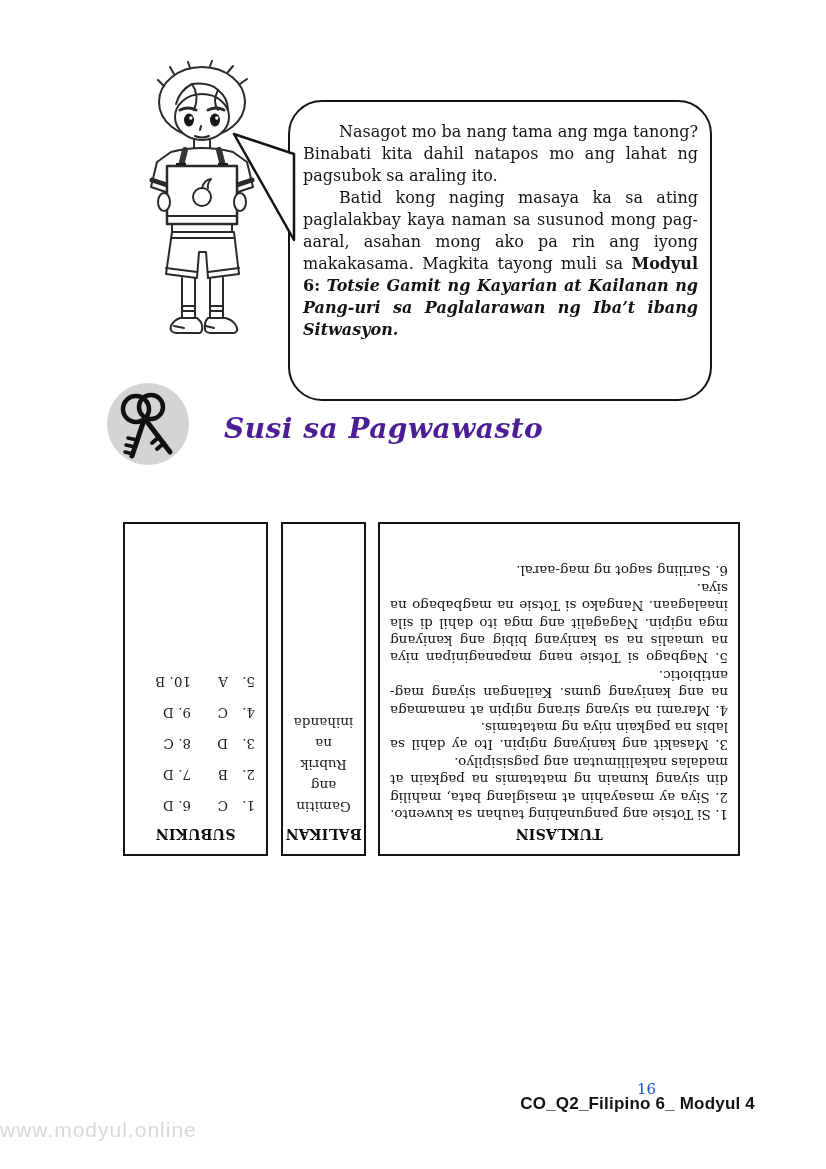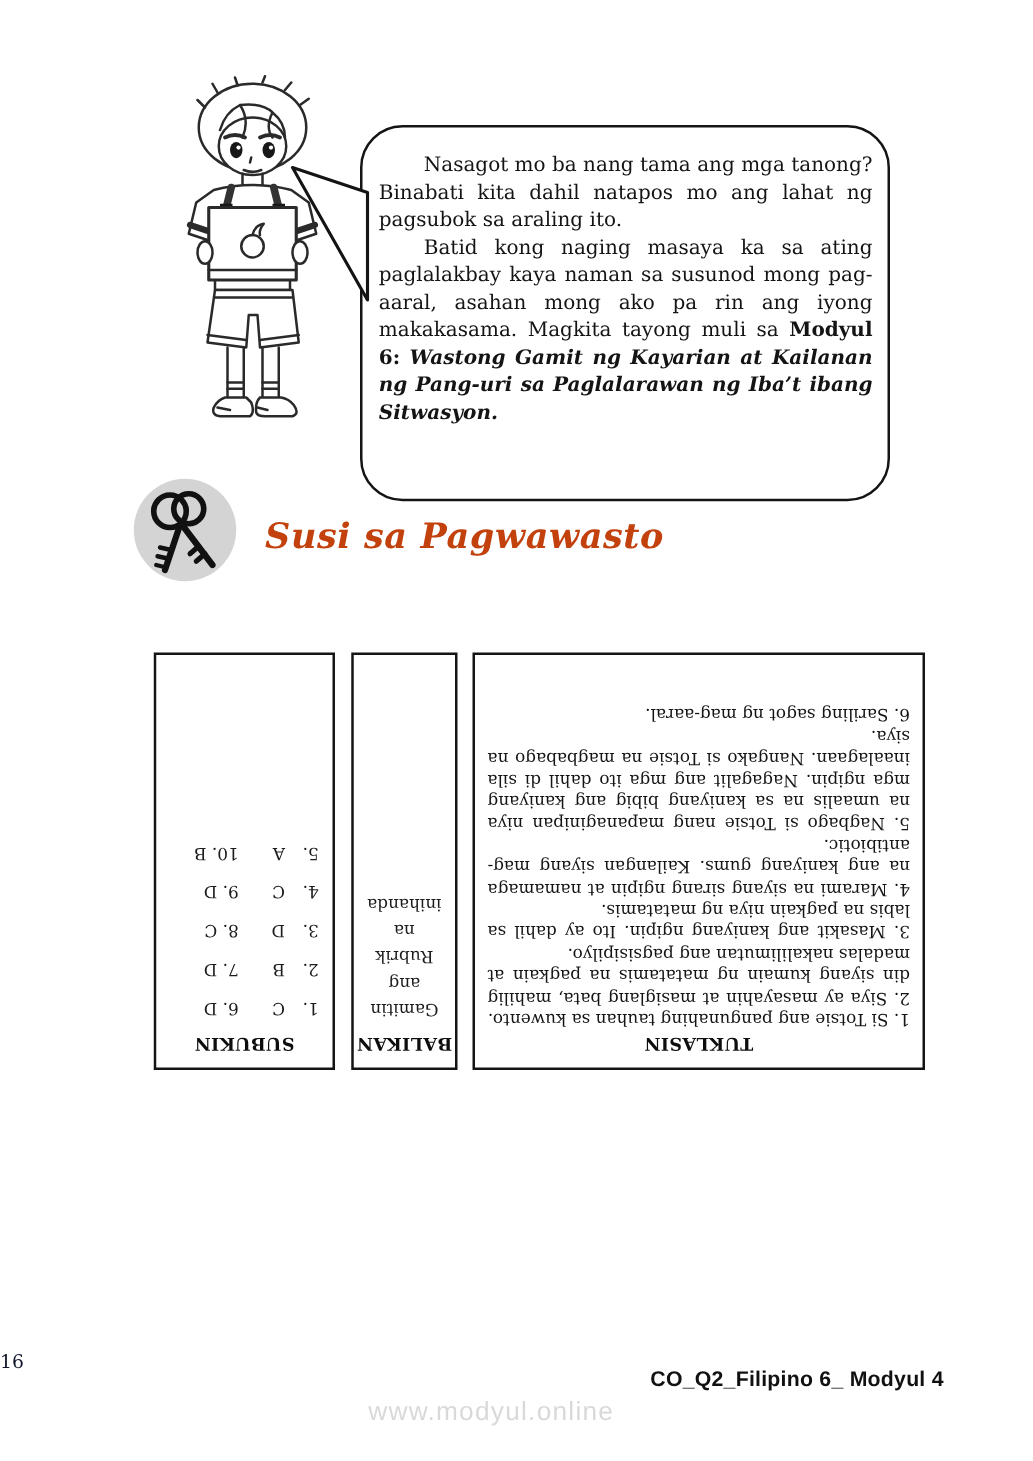--- a/index.html
+++ b/index.html
@@ -18,22 +18,22 @@
   .bubble-tail{position:absolute; left:-58px; top:26px; z-index:2;}
   .bubble p{
     margin:0; font-size:16px; line-height:22px; text-align:justify;
     text-indent:36px; color:#141414;
   }
   .bubble b{font-weight:bold;}
   .bubble i{font-style:italic; font-weight:bold;}
   
   .keys-badge{position:absolute; left:106px; top:382px; width:84px; height:84px;}
   .section-title{
-    position:absolute; left:212px; top:412px; font-size:28px; font-weight:bold;
-    font-style:italic; letter-spacing:.5px; color:#c2410c;
+    position:absolute; left:224px; top:412px; font-size:28px; font-weight:bold;
+    font-style:italic; letter-spacing:.5px; color:#4c1d95;
   }
   
   .abox{
     position:absolute; top:522px; height:334px; background:#fff;
     border:2px solid #141414; box-sizing:border-box;
   }
   .box-subukin{left:123px; width:145px;}
   .box-balikan{left:281px; width:85px;}
   .box-tuklasin{left:378px; width:362px;}
   .flip{position:absolute; left:0; top:0; right:0; bottom:0; transform:rotate(180deg);}
@@ -42,29 +42,29 @@
     letter-spacing:.3px; color:#0d0d0d;
   }
   .srows{margin-top:13px;}
   .srow{display:flex; padding-left:11px; font-size:13.5px; line-height:14px; margin-bottom:17px;}
   .srow .c1{width:27px;} .srow .c2{width:37px;} .srow .c3{flex:1;}
   .blines{margin-top:9px; text-align:center; font-size:13.5px; line-height:21px;}
   .titems{padding:3px 10px 0 10px;}
   .titems p{margin:0; font-size:13.5px; line-height:17.4px; text-align:justify; color:#141414;}
   
   .page-number{
-    position:absolute; top:1080px; left:0; width:656px; text-align:left;
-    font-size:15px; color:#0f172a;
+    position:absolute; top:1080px; left:0; width:656px; text-align:right;
+    font-size:15px; color:#1d4ed8;
   }
   .footer-code{
     position:absolute; top:1094px; right:71px; font-size:17px; font-weight:bold;
     font-family:"Liberation Sans", sans-serif; color:#111; letter-spacing:.2px;
   }
   .watermark{
-    position:absolute; top:1118px; left:0; width:786px; text-align:center;
+    position:absolute; top:1118px; left:0; width:786px; 
     font-size:21px; color:#d9d9d9; font-family:"Liberation Sans", sans-serif;
     letter-spacing:1px;
   }
 </style>
 </head>
 <body>
 
 <div class="page">
 
   <svg class="student" viewBox="0 0 180 282" fill="none" stroke="#2a2a2a" stroke-width="2" stroke-linecap="round" stroke-linejoin="round">
@@ -99,21 +99,21 @@
     <path d="M66,258 Q60,260 57,266 Q55,272 62,273 L86,273 Q90,270 87,262 L83,258 Z" fill="#fff"></path>
     <path d="M94,258 Q90,262 91,270 Q92,273 98,273 L120,273 Q126,271 121,264 Q117,259 111,258 Z" fill="#fff"></path>
     <path d="M60,266 L70,268 M92,266 L100,268"></path>
   </svg>
 
   <div class="bubble">
     <svg class="bubble-tail" width="66" height="118" viewBox="0 0 66 118">
       <polygon points="2,6 62,26 62,112" fill="#ffffff" stroke="#141414" stroke-width="2.5" stroke-linejoin="round"></polygon>
     </svg>
     <p>Nasagot mo ba nang tama ang mga tanong? Binabati kita dahil natapos mo ang lahat ng pagsubok sa araling ito.</p>
-    <p><span>Batid kong naging masaya ka sa ating paglalakbay kaya naman sa susunod mong pag-aaral, asahan mong ako pa rin ang iyong makakasama. Magkita tayong muli sa </span><b>Modyul 6: </b><i>Wastong Gamit ng Kayarian at Kailanan ng Pang-uri sa Paglalarawan ng Iba’t ibang Sitwasyon.</i></p>
+    <p><span>Batid kong naging masaya ka sa ating paglalakbay kaya naman sa susunod mong pag-aaral, asahan mong ako pa rin ang iyong makakasama. Magkita tayong muli sa </span><b>Modyul 6: </b><i>Totsie Gamit ng Kayarian at Kailanan ng Pang-uri sa Paglalarawan ng Iba’t ibang Sitwasyon.</i></p>
   </div>
 
   <svg class="keys-badge" viewBox="0 0 84 84">
     <circle cx="42" cy="42" r="41" fill="#d4d4d4" stroke="none"></circle>
     <circle cx="30" cy="27" r="13" fill="none" stroke="#111" stroke-width="4.5"></circle>
     <circle cx="45" cy="25" r="12" fill="none" stroke="#111" stroke-width="4.5"></circle>
     <path d="M39,37 L64,70" stroke="#111" stroke-width="5" stroke-linecap="round"></path>
     <path d="M53,55 L46,61 M58,61 L51,67" stroke="#111" stroke-width="4" stroke-linecap="round"></path>
     <path d="M38,38 L26,74" stroke="#111" stroke-width="5" stroke-linecap="round"></path>
     <path d="M31,58 L22,56 M29,65 L20,63 M27,72 L19,70" stroke="#111" stroke-width="3.5" stroke-linecap="round"></path>

